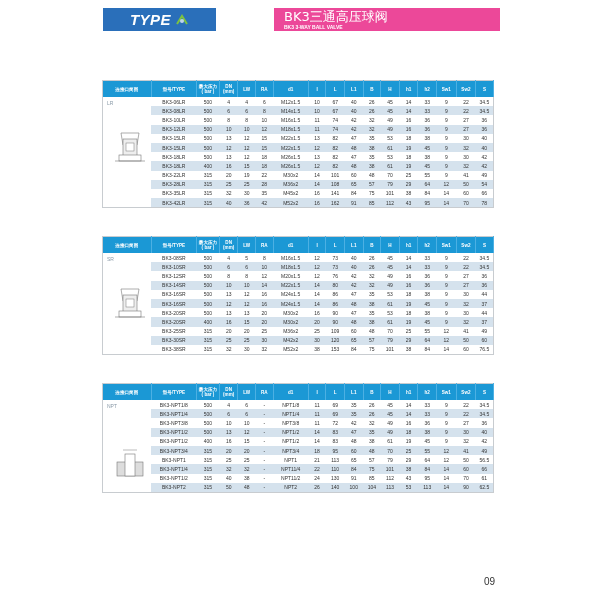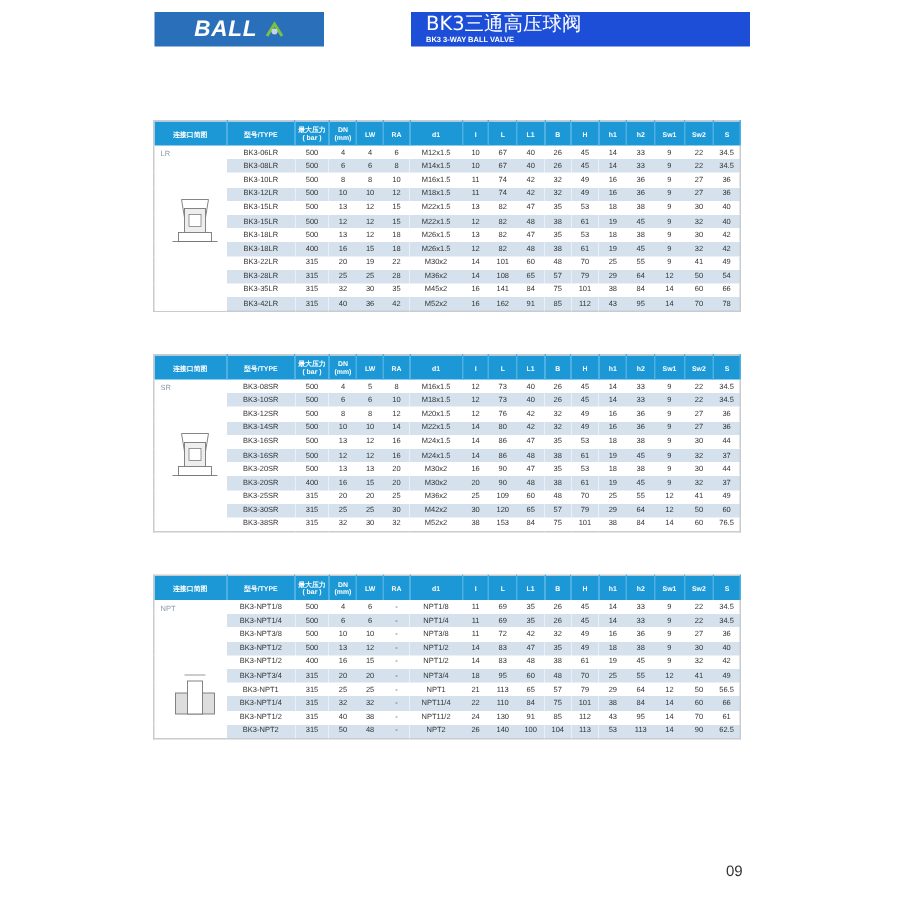--- a/index.html
+++ b/index.html
@@ -1,36 +1,36 @@
 <!DOCTYPE html>
 <html><head>
 <meta charset="utf-8">
 <style>
   html, body { margin:0; padding:0; background:#ffffff; }
   body { width:600px; height:600px; position:relative; overflow:hidden; font-family:"Liberation Sans", sans-serif; color:#333; }
   .logo { position:absolute; left:103px; top:8px; width:113px; height:23px; background:#2a6fba; display:flex; align-items:center; justify-content:center; gap:4px; }
   .logo-text { color:#ffffff; font-weight:bold; font-style:italic; font-size:15px; letter-spacing:0.5px; }
   .logo-mark { width:14px; height:14px; }
-  .title-bar { position:absolute; left:274px; top:8px; width:226px; height:23px; background:#1d4ed8; color:#fff; padding-left:10px; box-sizing:border-box; }
+  .title-bar { position:absolute; left:274px; top:8px; width:226px; height:23px; background:#ec4899; color:#fff; padding-left:10px; box-sizing:border-box; }
   .title-cn { font-size:13px; line-height:15px; margin-top:1px; font-family:"DejaVu Sans", sans-serif; }
   .title-en { font-size:5px; font-weight:bold; line-height:6px; }
   .spec-table { position:absolute; left:102px; width:392px; border-collapse:collapse; font-size:5px; table-layout:fixed; border:1px solid #c8ccd0; }
   .spec-table th { background:#1b98d5; color:#fff; font-weight:bold; height:16px; padding:0; text-align:center; border-right:1px solid #4cb0e3; line-height:5px; font-size:4.6px; }
   .spec-table td { height:9.2px; padding:0; text-align:center; color:#333; white-space:nowrap; overflow:hidden; }
   .spec-table tr.alt td.d { background:#d5e2ed; }
   .diagram-cell { background:#fff; vertical-align:top; text-align:left !important; position:relative; }
   .diag-label { position:absolute; left:4px; top:3px; font-size:5px; color:#8a9aa8; }
   .diag-svg { position:absolute; left:10px; }
   .page-num { position:absolute; left:484px; top:576px; font-size:10px; color:#333; }
 </style>
 </head>
 <body>
 
 <div class="logo">
-  <span class="logo-text">BALL</span>
+  <span class="logo-text">TYPE</span>
   <svg class="logo-mark" viewBox="0 0 14 14">
     <path d="M2 11 L7 3 L12 11" fill="none" stroke="#7cc242" stroke-width="2"></path>
     <circle cx="7" cy="8" r="2" fill="#ffffff" opacity="0.7"></circle>
   </svg>
 </div>
 
 <div class="title-bar">
   <div class="title-cn">BK3三通高压球阀</div>
   <div class="title-en">BK3 3-WAY BALL VALVE</div>
 </div>

